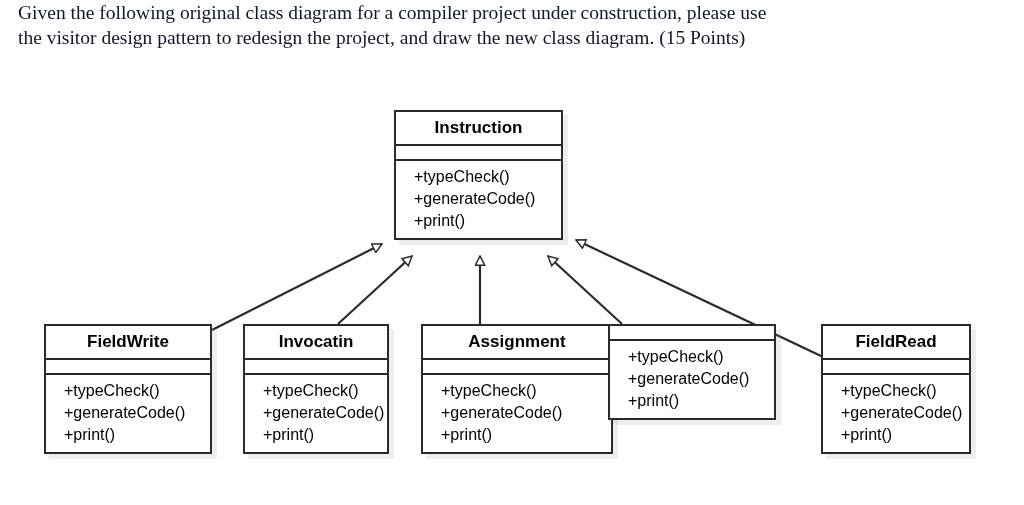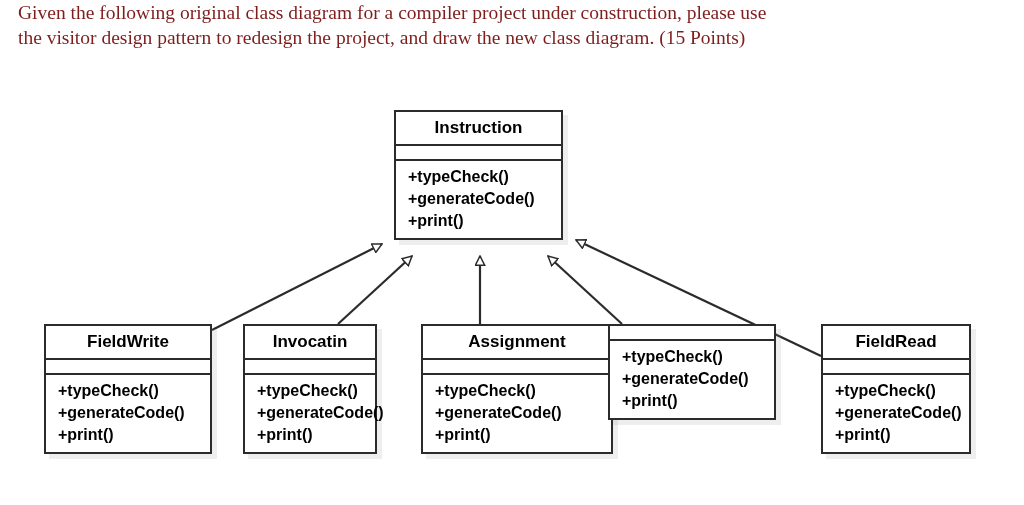--- a/index.html
+++ b/index.html
@@ -19,21 +19,21 @@
 
   
   #question-text {
     position: absolute;
     left: 18px;
     top: 0px;
     width: 990px;
     font-family: "Liberation Serif", serif;
     font-size: 19.5px;
     line-height: 25px;
-    color: #7f1d1d;
+    color: #0f172a;
   }
   #question-text p {
     margin: 0;
   }
 
   
   #diagram-canvas {
     position: absolute;
     left: 8px;
     top: 0;
@@ -65,33 +65,32 @@
     line-height: 19px;
     padding: 6px 4px 7px 4px;
     border-bottom: 2px solid #2b2b2b;
     white-space: nowrap;
   }
   .uml-attributes {
     height: 13px;
     border-bottom: 2px solid #2b2b2b;
   }
   .uml-methods {
-    padding: 5px 0 6px 12px;
-    font-weight: bold;
+    padding: 5px 0 6px 18px;
   }
   .uml-method {
     font-size: 16px;
     line-height: 22px;
     white-space: nowrap;
   }
 
   
   #class-instruction { left: 386px; top: 110px;  width: 169px; }
   #class-fieldwrite  { left: 36px;  top: 324px;  width: 168px; }
-  #class-invocatin   { left: 235px; top: 324px;  width: 134px; }
+  #class-invocatin   { left: 235px; top: 324px;  width: 146px; }
   #class-assignment  { left: 413px; top: 324px;  width: 192px; }
   #class-jump        { left: 600px; top: 324px;  width: 168px; }
   #class-fieldread   { left: 813px; top: 324px;  width: 150px; }
 </style>
 </head>
 <body>
 
 <div id="question-text">
   <p>Given the following original class diagram for a compiler project under construction, please use</p>
   <p>the visitor design pattern to redesign the project, and draw the new class diagram. (15 Points)</p>

